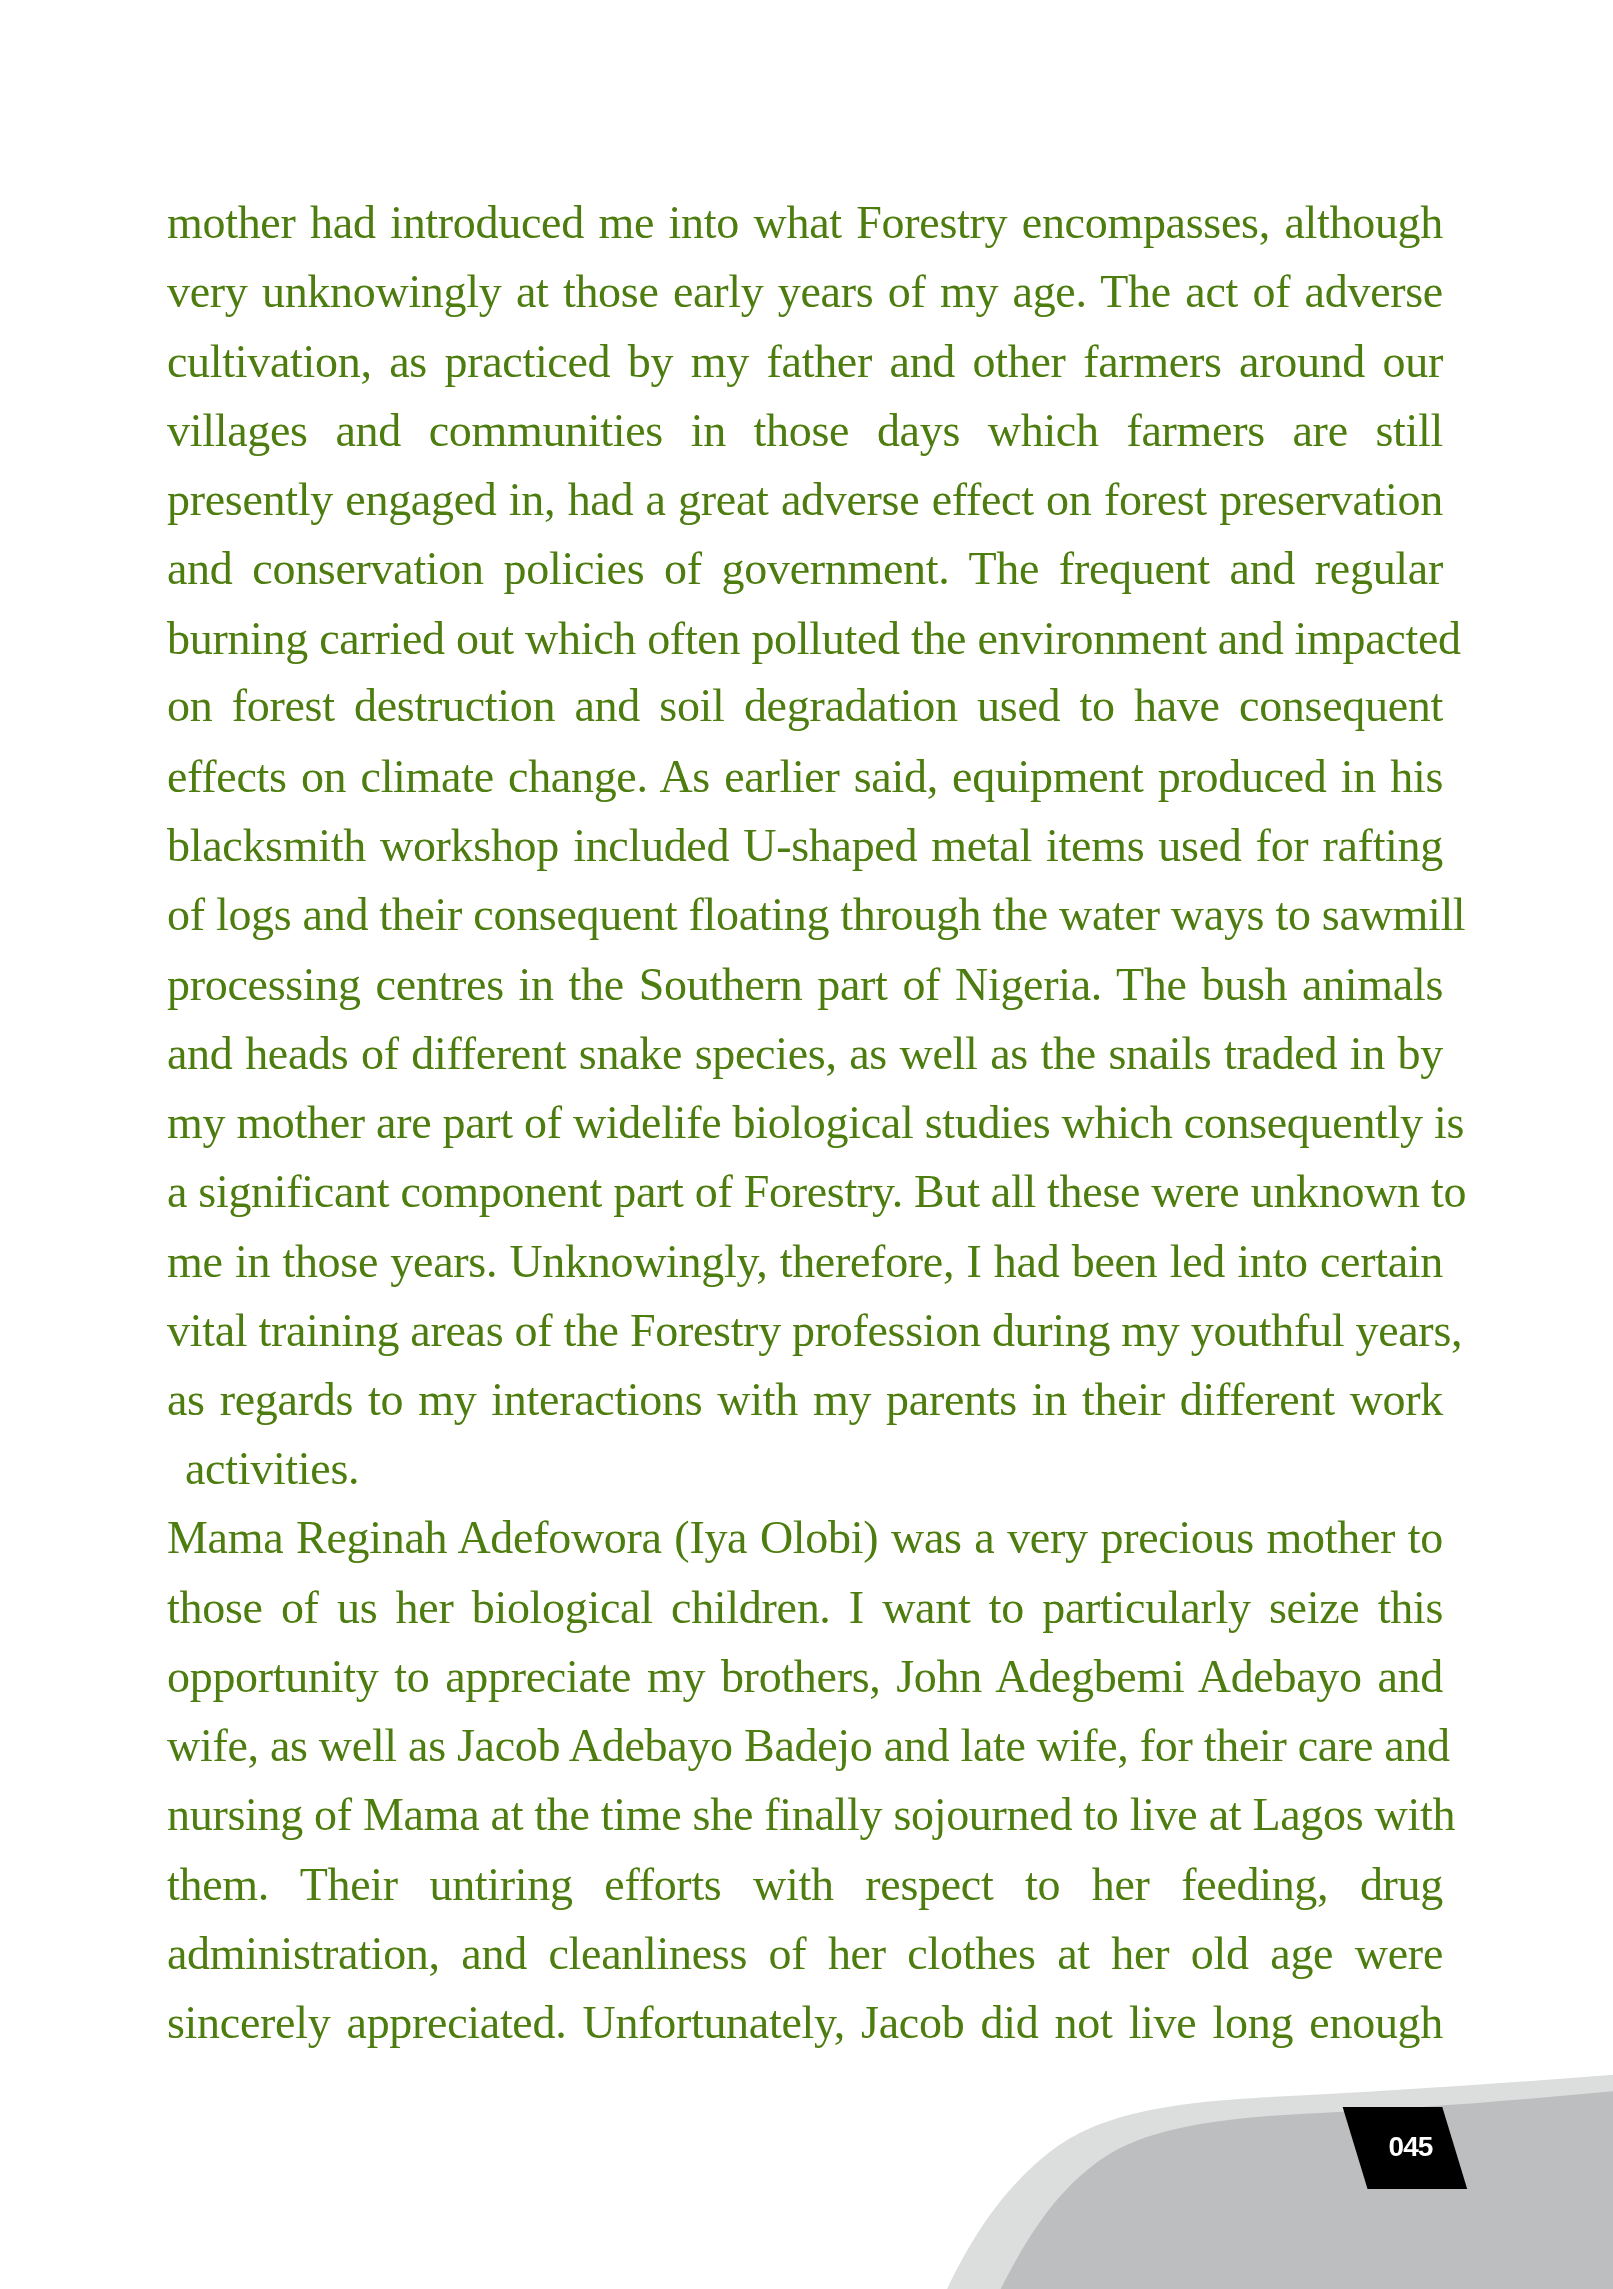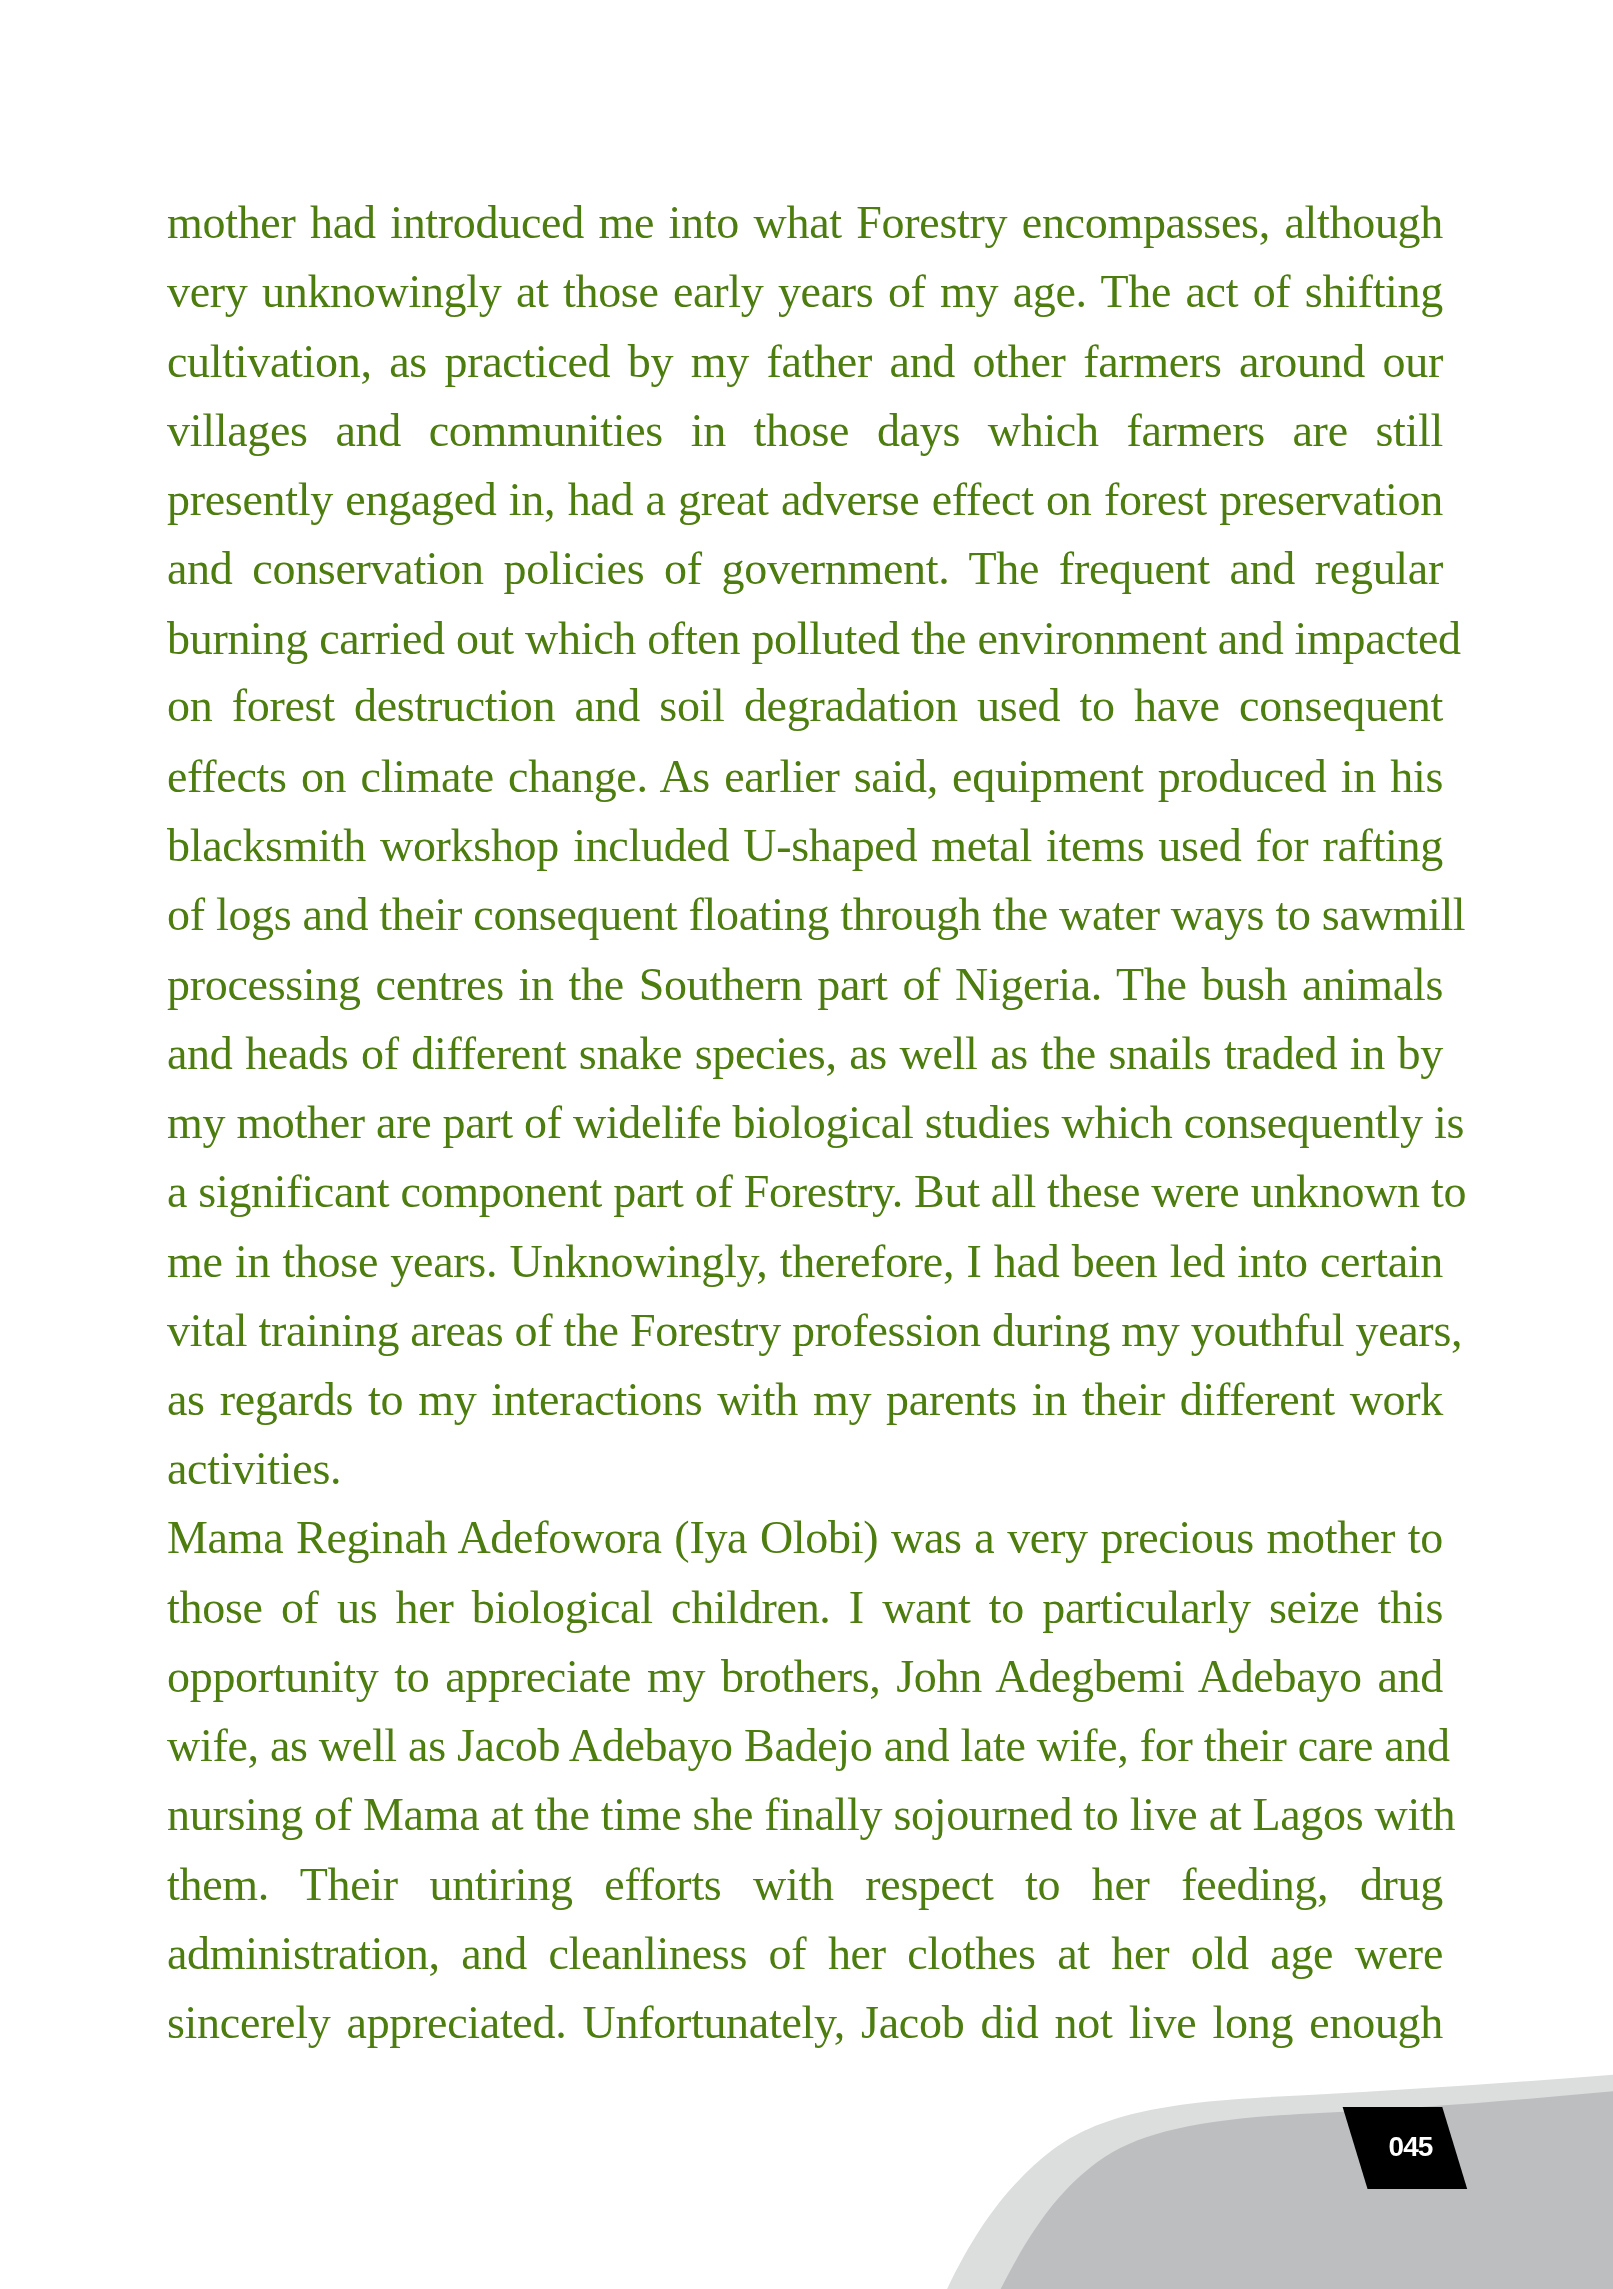--- a/index.html
+++ b/index.html
@@ -34,20 +34,21 @@
       font-size: 46px;
       line-height: 46px;
       color: #4d7c0f;
       white-space: nowrap;
       text-align: justify;
       text-align-last: justify;
       letter-spacing: -0.3px;
     }
     .line.last {
       text-align-last: left;
+      margin-left: 18px;
     }
     .footer-art {
       position: absolute;
       left: 0; top: 0;
       width: 1613px;
       height: 2290px;
       pointer-events: none;
     }
     .page-number-text {
       position: absolute;
@@ -71,21 +72,21 @@
   <svg class="footer-art" width="1613" height="2290" viewBox="0 0 1748 2481" xmlns="http://www.w3.org/2000/svg">
     <path d="M 1026 2481 C 1060 2410, 1095 2365, 1140 2330 C 1190 2292, 1260 2278, 1380 2272 C 1500 2266, 1620 2258, 1748 2248 L 1748 2481 Z" fill="#dcdddd"></path>
     <path d="M 1084 2481 C 1115 2420, 1145 2375, 1190 2342 C 1235 2310, 1300 2296, 1420 2290 C 1540 2284, 1640 2276, 1748 2266 L 1748 2481 Z" fill="#bcbec0"></path>
     <polygon points="1455,2283 1563,2283 1590,2372 1482,2372" fill="#000000"></polygon>
   </svg>
 
   <div class="page-number-text">045</div>
 
   <div class="text-block">
     <div class="line" style="top:200px">mother had introduced me into what Forestry encompasses, although</div>
-    <div class="line" style="top:269px">very unknowingly at those early years of my age. The act of shifting</div>
+    <div class="line" style="top:269px">very unknowingly at those early years of my age. The act of adverse</div>
     <div class="line" style="top:339px">cultivation, as practiced by my father and other farmers around our</div>
     <div class="line" style="top:408px">villages and communities in those days which farmers are still</div>
     <div class="line" style="top:477px">presently engaged in, had a great adverse effect on forest preservation</div>
     <div class="line" style="top:546px">and conservation policies of government. The frequent and regular</div>
     <div class="line" style="top:616px">burning carried out which often polluted the environment and impacted</div>
     <div class="line" style="top:683px">on forest destruction and soil degradation used to have consequent</div>
     <div class="line" style="top:754px">effects on climate change. As earlier said, equipment produced in his</div>
     <div class="line" style="top:823px">blacksmith workshop included U-shaped metal items used for rafting</div>
     <div class="line" style="top:892px">of logs and their consequent floating through the water ways to sawmill</div>
     <div class="line" style="top:962px">processing centres in the Southern part of Nigeria. The bush animals</div>

